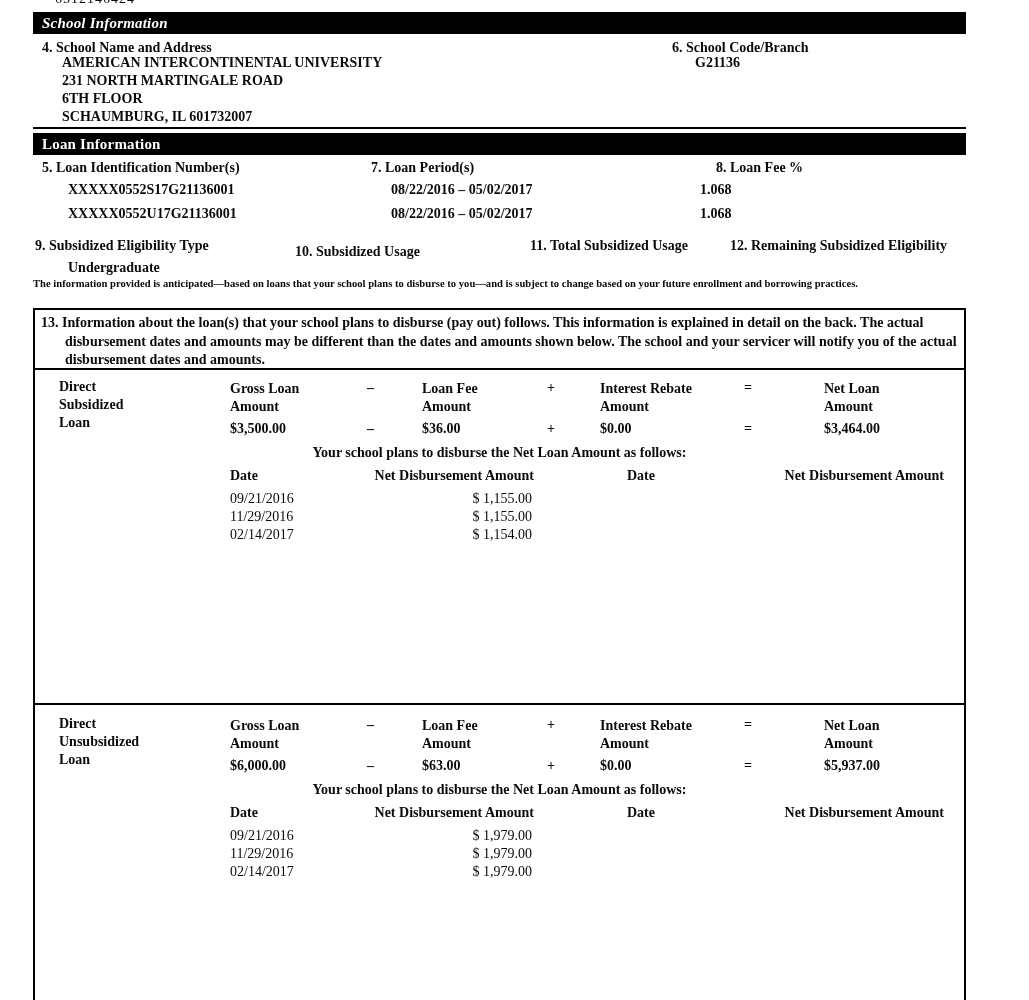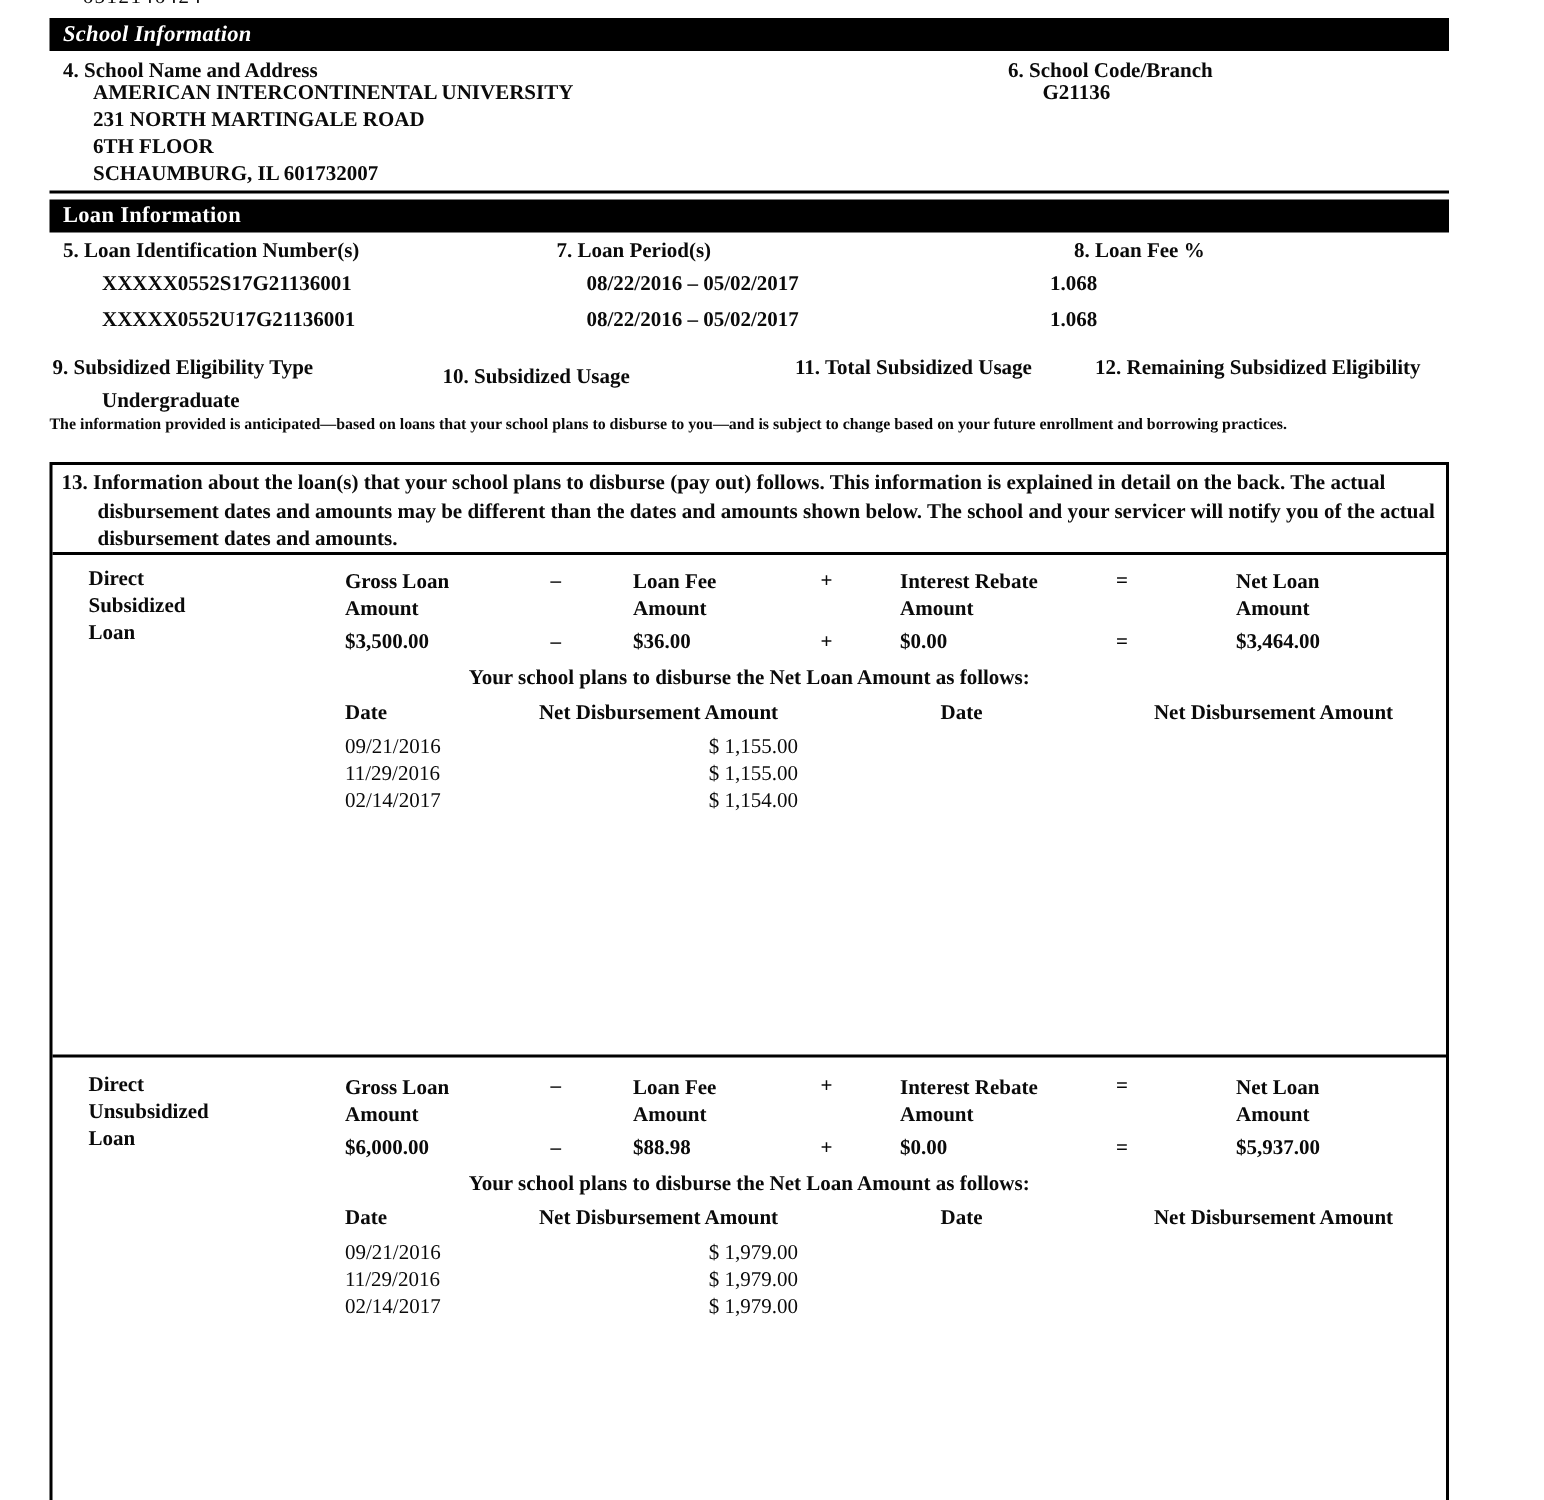--- a/index.html
+++ b/index.html
@@ -31,21 +31,21 @@
     padding-left:24px;text-indent:-24px;
     font-weight:bold;font-size:14px;line-height:18.5px;
   }
   .loan-block{position:absolute;left:2px;width:925px;}
   .lt-title{position:absolute;left:22px;top:8px;font-weight:bold;}
   .lt-h{position:absolute;top:10px;font-weight:bold;}
   .lt-op{position:absolute;font-weight:bold;font-size:14px;}
   .lt-v{position:absolute;top:51px;font-weight:bold;white-space:nowrap;}
   .lt-note{position:absolute;top:75px;left:0;width:100%;text-align:center;font-weight:bold;}
   .dh{position:absolute;top:98px;font-weight:bold;white-space:nowrap;}
-  .dh-c{text-align:center;font-family:Liberation Serif, serif;}
+  .dh-c{text-align:right;font-family:Liberation Serif, serif;}
   .drow-date{position:absolute;left:193px;white-space:nowrap;}
   .drow-amt{position:absolute;left:385px;width:110px;text-align:right;white-space:nowrap;}
   .clip-top{position:absolute;left:0;top:0;width:300px;height:7px;overflow:hidden;}
   .clip-top span{position:absolute;left:55px;top:-9px;font-size:14px;letter-spacing:1px;}
 </style>
 </head>
 <body>
 
 <div class="clip-top">
   <span>6512146424</span>
@@ -153,21 +153,21 @@
 Amount</div>
     <div class="lt-op" style="left:510px;top:10px;">+</div>
     <div class="lt-h pre" style="left:563px;">Interest Rebate
 Amount</div>
     <div class="lt-op" style="left:707px;top:10px;">=</div>
     <div class="lt-h pre" style="left:787px;">Net Loan
 Amount</div>
 
     <div class="lt-v" style="left:193px;">$6,000.00</div>
     <div class="lt-op" style="left:330px;top:51px;">–</div>
-    <div class="lt-v" style="left:385px;">$88.98</div>
+    <div class="lt-v" style="left:385px;">$63.00</div>
     <div class="lt-op" style="left:510px;top:51px;">+</div>
     <div class="lt-v" style="left:563px;">$0.00</div>
     <div class="lt-op" style="left:707px;top:51px;">=</div>
     <div class="lt-v" style="left:787px;">$5,937.00</div>
 
     <div class="lt-note">Your school plans to disburse the Net Loan Amount as follows:</div>
 
     <div class="dh" style="left:193px;">Date</div>
     <div class="dh dh-c" style="left:307px;width:190px;">Net Disbursement Amount</div>
     <div class="dh" style="left:590px;">Date</div>

